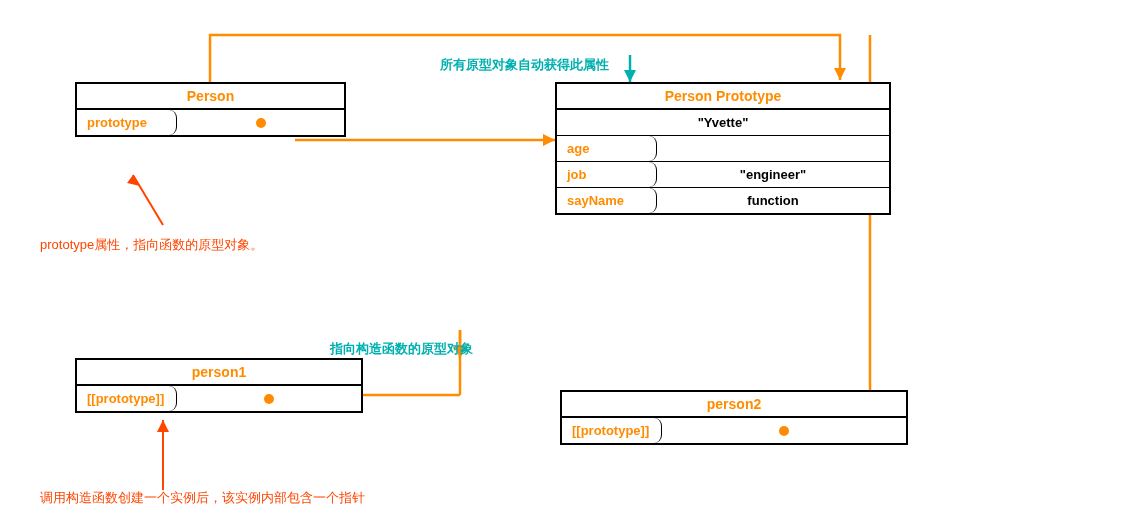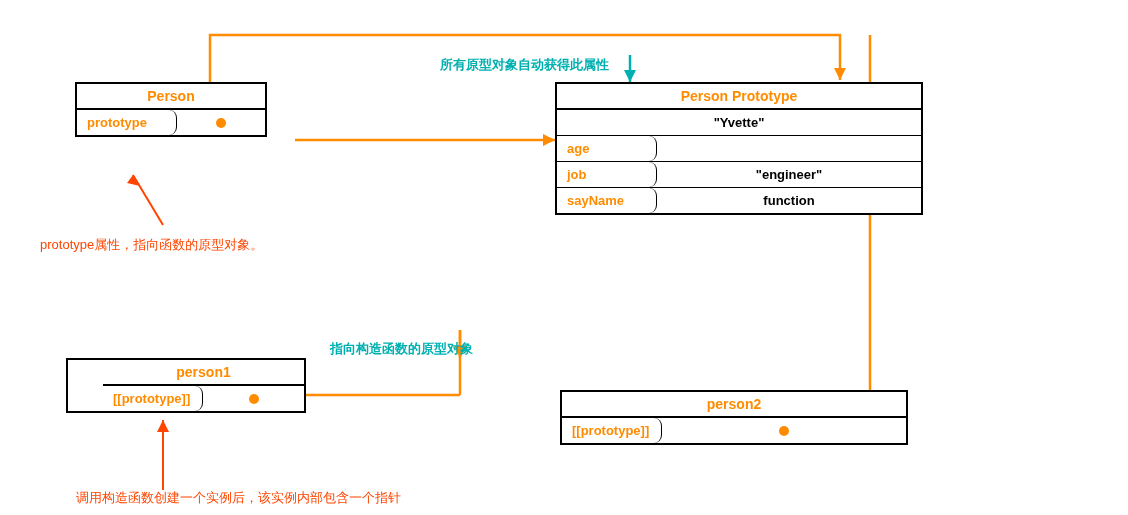--- a/index.html
+++ b/index.html
@@ -120,49 +120,49 @@
     <line x1="295" y1="395" x2="460" y2="395" stroke="#ff8c00" stroke-width="2.5"></line>
     <polyline points="460,395 460,330" fill="none" stroke="#ff8c00" stroke-width="2.5"></polyline>
 
     <line x1="795" y1="430" x2="870" y2="430" stroke="#ff8c00" stroke-width="2.5"></line>
     <polyline points="870,430 870,130" fill="none" stroke="#ff8c00" stroke-width="2.5"></polyline>
 
     <line x1="163" y1="490" x2="163" y2="420" stroke="#ff4500" stroke-width="2"></line>
     <polygon points="163,420 157,432 169,432" fill="#ff4500"></polygon>
   </svg>
 
-  <div class="box" style="left:75px; top:82px; width:192px;">
+  <div class="box" style="left:75px; top:82px; width:271px;">
     <div class="box-title">Person</div>
     <div class="box-row">
       <div class="cell-left">prototype</div>
       <div class="cell-right">
           <span class="dot"></span>
         </div>
     </div>
   </div>
 
-  <div class="box" style="left:555px; top:82px; width:368px;">
+  <div class="box" style="left:555px; top:82px; width:336px;">
     <div class="box-title">Person Prototype</div>
     <div class="box-row">
       <div class="cell-right">"Yvette"</div>
     </div>
     <div class="box-row">
       <div class="cell-left">age</div>
     </div>
     <div class="box-row">
       <div class="cell-left">job</div>
       <div class="cell-right">"engineer"</div>
     </div>
     <div class="box-row">
       <div class="cell-left">sayName</div>
       <div class="cell-right">function</div>
     </div>
   </div>
 
-  <div class="box" style="left:66px; top:358px; width:240px;padding-left:35px;">
+  <div class="box" style="left:75px; top:358px; width:288px;">
     <div class="box-title">person1</div>
     <div class="box-row">
       <div class="cell-left">[[prototype]]</div>
       <div class="cell-right">
           <span class="dot"></span>
         </div>
     </div>
   </div>
 
   <div class="box" style="left:560px; top:390px; width:348px;">
@@ -181,17 +181,17 @@
 
   <div class="annotation" style="left:40px; top:215px;">
     <br>
     <span>prototype属性，指向函数的原型对象。</span>
   </div>
 
   <div class="annotation-teal" style="left:330px; top:312px;">
     <span>指向构造函数的原型对象</span>
   </div>
 
-  <div class="annotation" style="left:40px; top:488px;margin-left:36px;">
+  <div class="annotation" style="left:40px; top:488px;">
     <span>调用构造函数创建一个实例后，该实例内部包含一个指针</span>
   </div>
 
 </div>
 
 </body></html>

